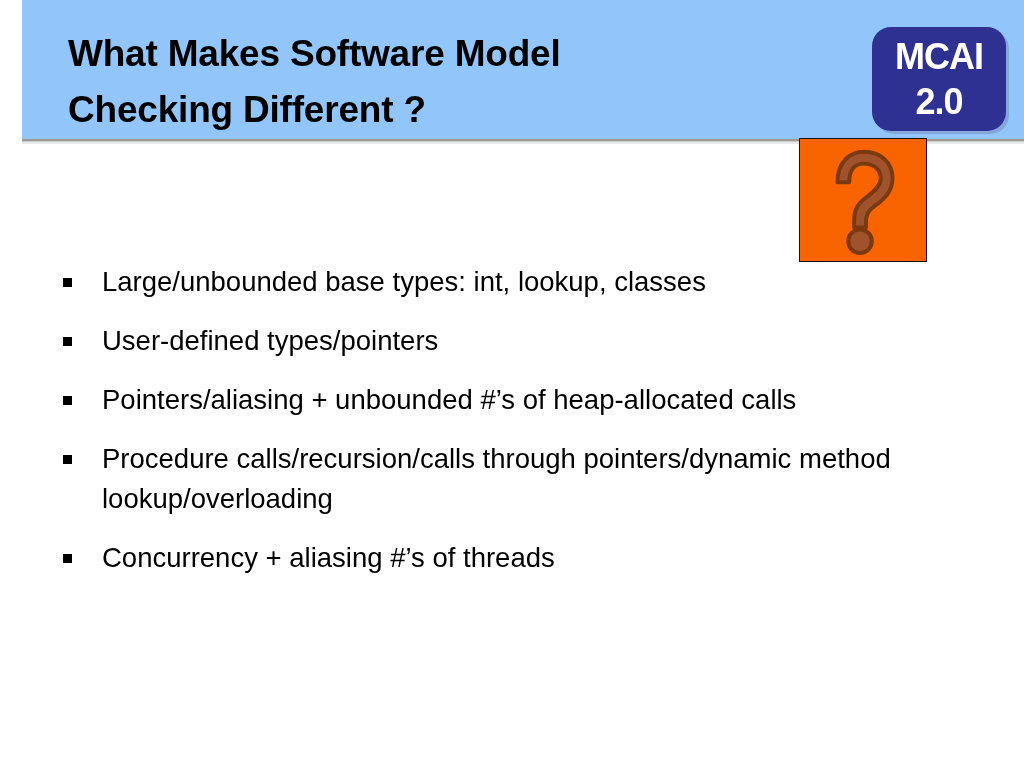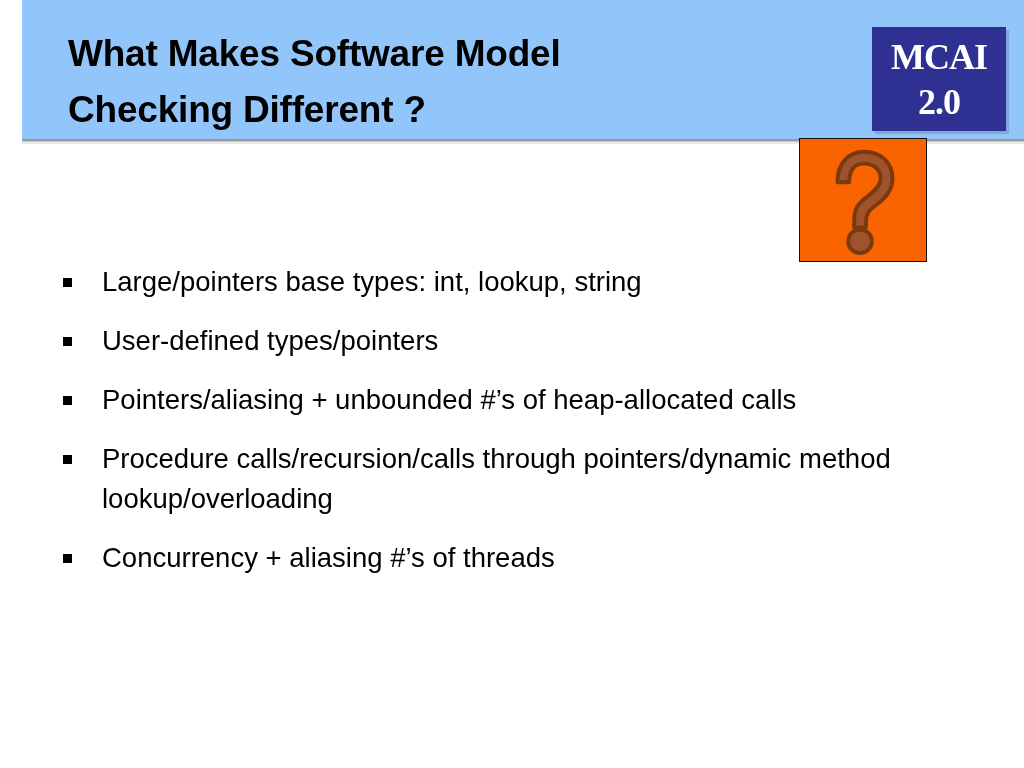--- a/index.html
+++ b/index.html
@@ -64,23 +64,24 @@
   #mcai-logo {
     position: absolute;
     left: 850px;
     top: 27px;
     width: 134px;
     height: 104px;
     background: #2f3192;
     box-shadow: 3px 3px 0 rgba(120,140,190,0.55);
     text-align: center;
     color: #ffffff;
-    font-family: Liberation Serif, serif;
+    font-family: Liberation Sans, sans-serif;
     font-weight: bold;
     line-height: 1;
+    border-radius: 19px;
   }
   #mcai-logo .mcai-line1 {
     display: block;
     font-size: 36px;
     padding-top: 12px;
     letter-spacing: -1px;
   }
   #mcai-logo .mcai-line2 {
     display: block;
     font-size: 36px;
@@ -161,21 +162,21 @@
       <path d="M38 44 C38 24 50 13 65 13 C82 13 94 24 94 40 C94 53 86 61 76 68
                C69 73 67 77 67 85 L67 90 L55 90 L55 83 C55 71 59 65 69 58
                C77 52 82 47 82 40 C82 31 75 25 65 25 C55 25 50 32 50 44 Z" fill="#a0522d" stroke="#7a3a0d" stroke-width="4" stroke-linejoin="round"></path>
       <circle cx="61" cy="104" r="12" fill="#a0522d" stroke="#7a3a0d" stroke-width="4"></circle>
     </svg>
   </div>
 
   <ul id="bullet-list">
     <li>
       <span class="bullet-marker"></span>
-      <span class="bullet-text"><span>Large/pointers base types: </span><b>int</b><span>, </span><b>lookup</b><span>, </span><b>string</b></span>
+      <span class="bullet-text"><span>Large/unbounded base types: </span><b>int</b><span>, </span><b>lookup</b><span>, </span><b>classes</b></span>
     </li>
     <li>
       <span class="bullet-marker"></span>
       <span class="bullet-text"><span>User-defined types/pointers</span></span>
     </li>
     <li>
       <span class="bullet-marker"></span>
       <span class="bullet-text"><span>Pointers/aliasing + unbounded #’s of heap-allocated calls</span></span>
     </li>
     <li>

